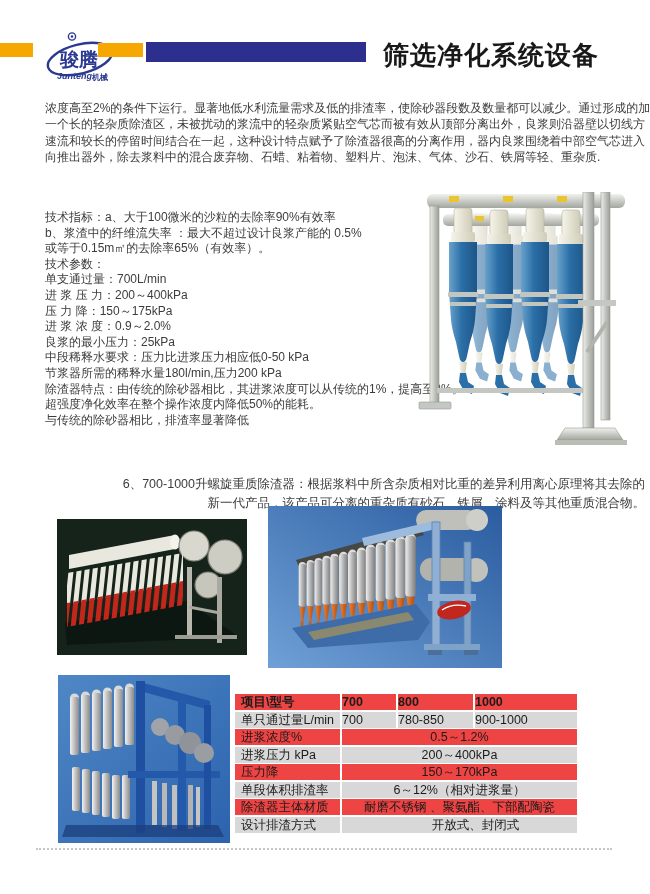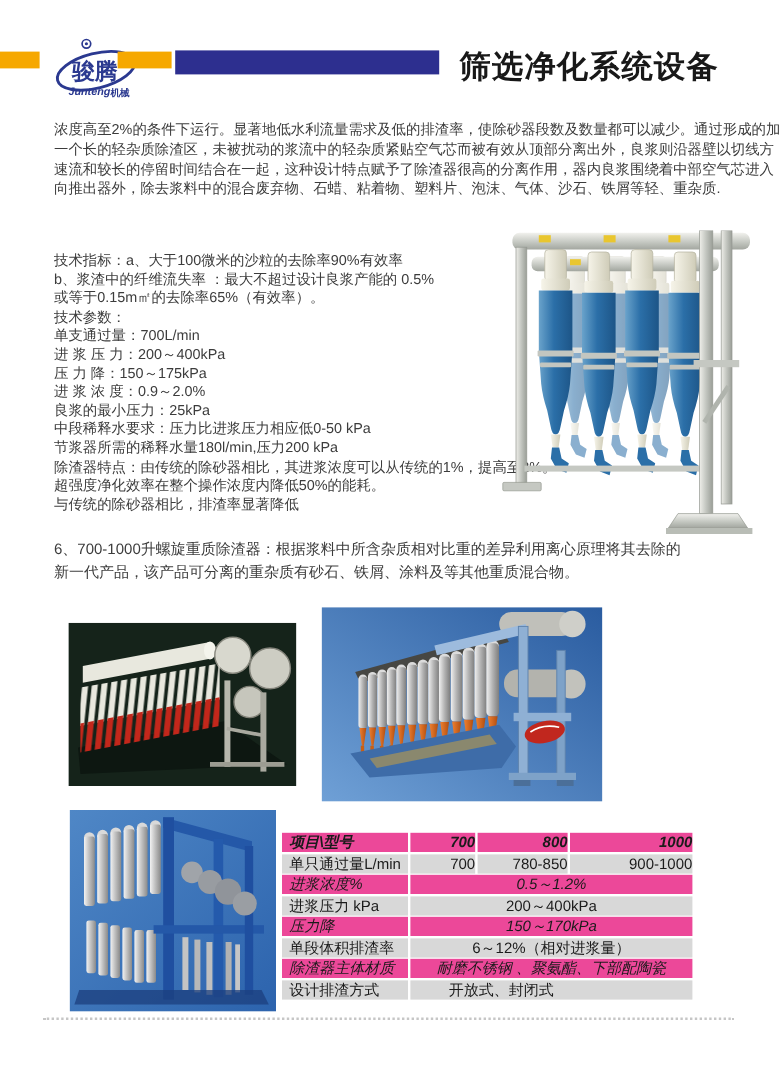--- a/index.html
+++ b/index.html
@@ -14,43 +14,43 @@
   #bluebar{position:absolute;left:146px;top:42px;width:220px;height:20px;background:#2d2f8f;}
   #logo{position:absolute;left:44px;top:30px;width:74px;height:54px;}
   #page-title{
     position:absolute;left:383px;top:38px;width:230px;
     font-size:26px;font-weight:900;color:#181818;letter-spacing:1px;white-space:nowrap;
   }
   
   .textblock{position:absolute;left:45px;width:600px;}
   #sec5-para{top:100px;font-size:12px;line-height:16.4px;}
   #sec5-specs{top:182px;font-size:12px;line-height:15.6px;margin-top:28px;}
-  #sec6-text{top:449px;font-size:12.5px;line-height:19px;}
+  #sec6-text{top:475px;font-size:12.5px;line-height:19px;text-align:right;}
   .tline{white-space:nowrap;}
   
   .photo{position:absolute;}
   #photo-top-right{left:415px;top:192px;width:230px;height:256px;}
   #photo-mid-left{left:57px;top:519px;width:190px;height:136px;}
   #photo-mid-right{left:268px;top:506px;width:234px;height:162px;}
   #photo-bottom-left{left:58px;top:675px;width:172px;height:168px;}
   .photo svg{display:block;width:100%;height:100%;}
   
   #spec-table{
     position:absolute;left:235px;top:694px;
     display:grid;grid-template-columns:105px 54px 75px 102px;
     grid-auto-rows:16px;row-gap:1.5px;column-gap:2px;
     font-size:12.5px;line-height:16px;color:#1b1b1b;
   }
   .cell{overflow:hidden;white-space:nowrap;}
-  .cell.orange{background:#ec4899;font-style:italic;}
+  .cell.orange{background:#ef4444;}
   .cell.gray{background:#d8d8d8;}
   .cell.label{padding-left:6px;}
-  .cell.val{text-align:right;padding-left:24px;}
+  .cell.val{text-align:left;}
   .cell.merge{grid-column:2 / 5;text-align:center;}
-  .cell.merge.left{text-align:left;padding-left:32px;}
+  .cell.merge.left{text-align:center;padding-left:32px;}
   .cell.bold{font-weight:bold;}
   
   #footer-divider{
     position:absolute;left:36px;top:848px;width:576px;height:0;
     border-top:2px dotted #c6c6c6;
   }
 </style>
 </head>
 <body>
 

